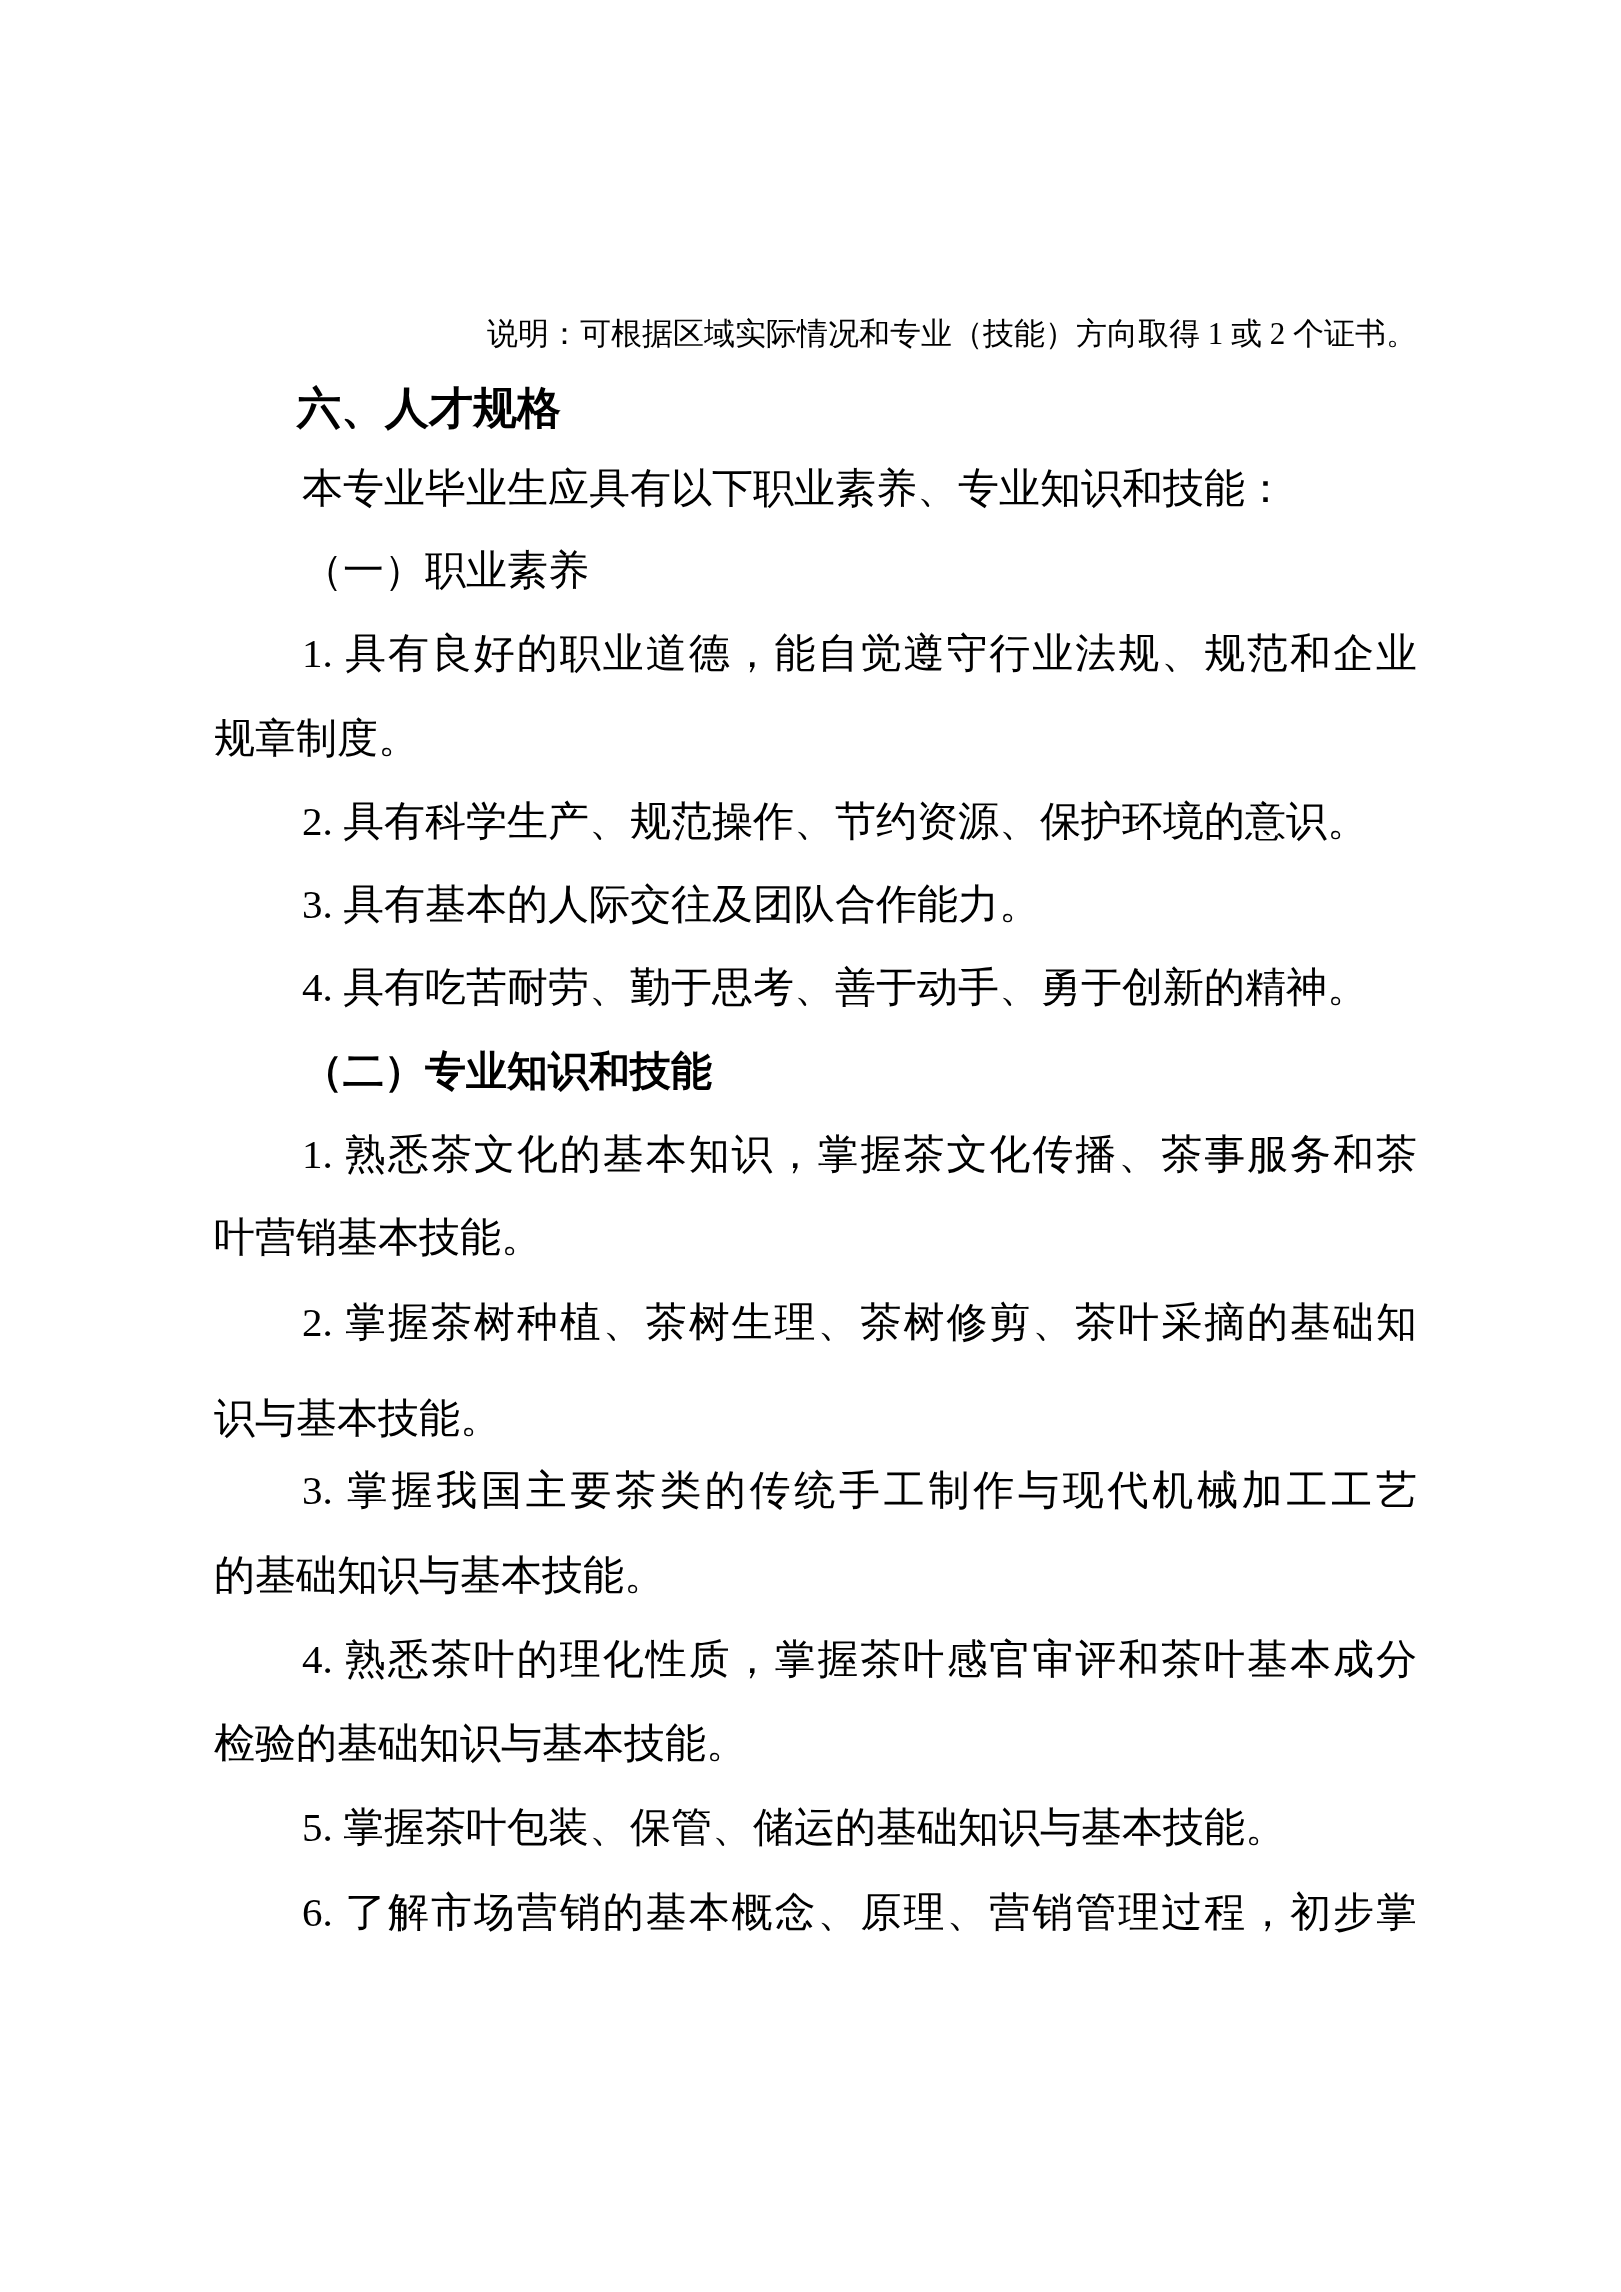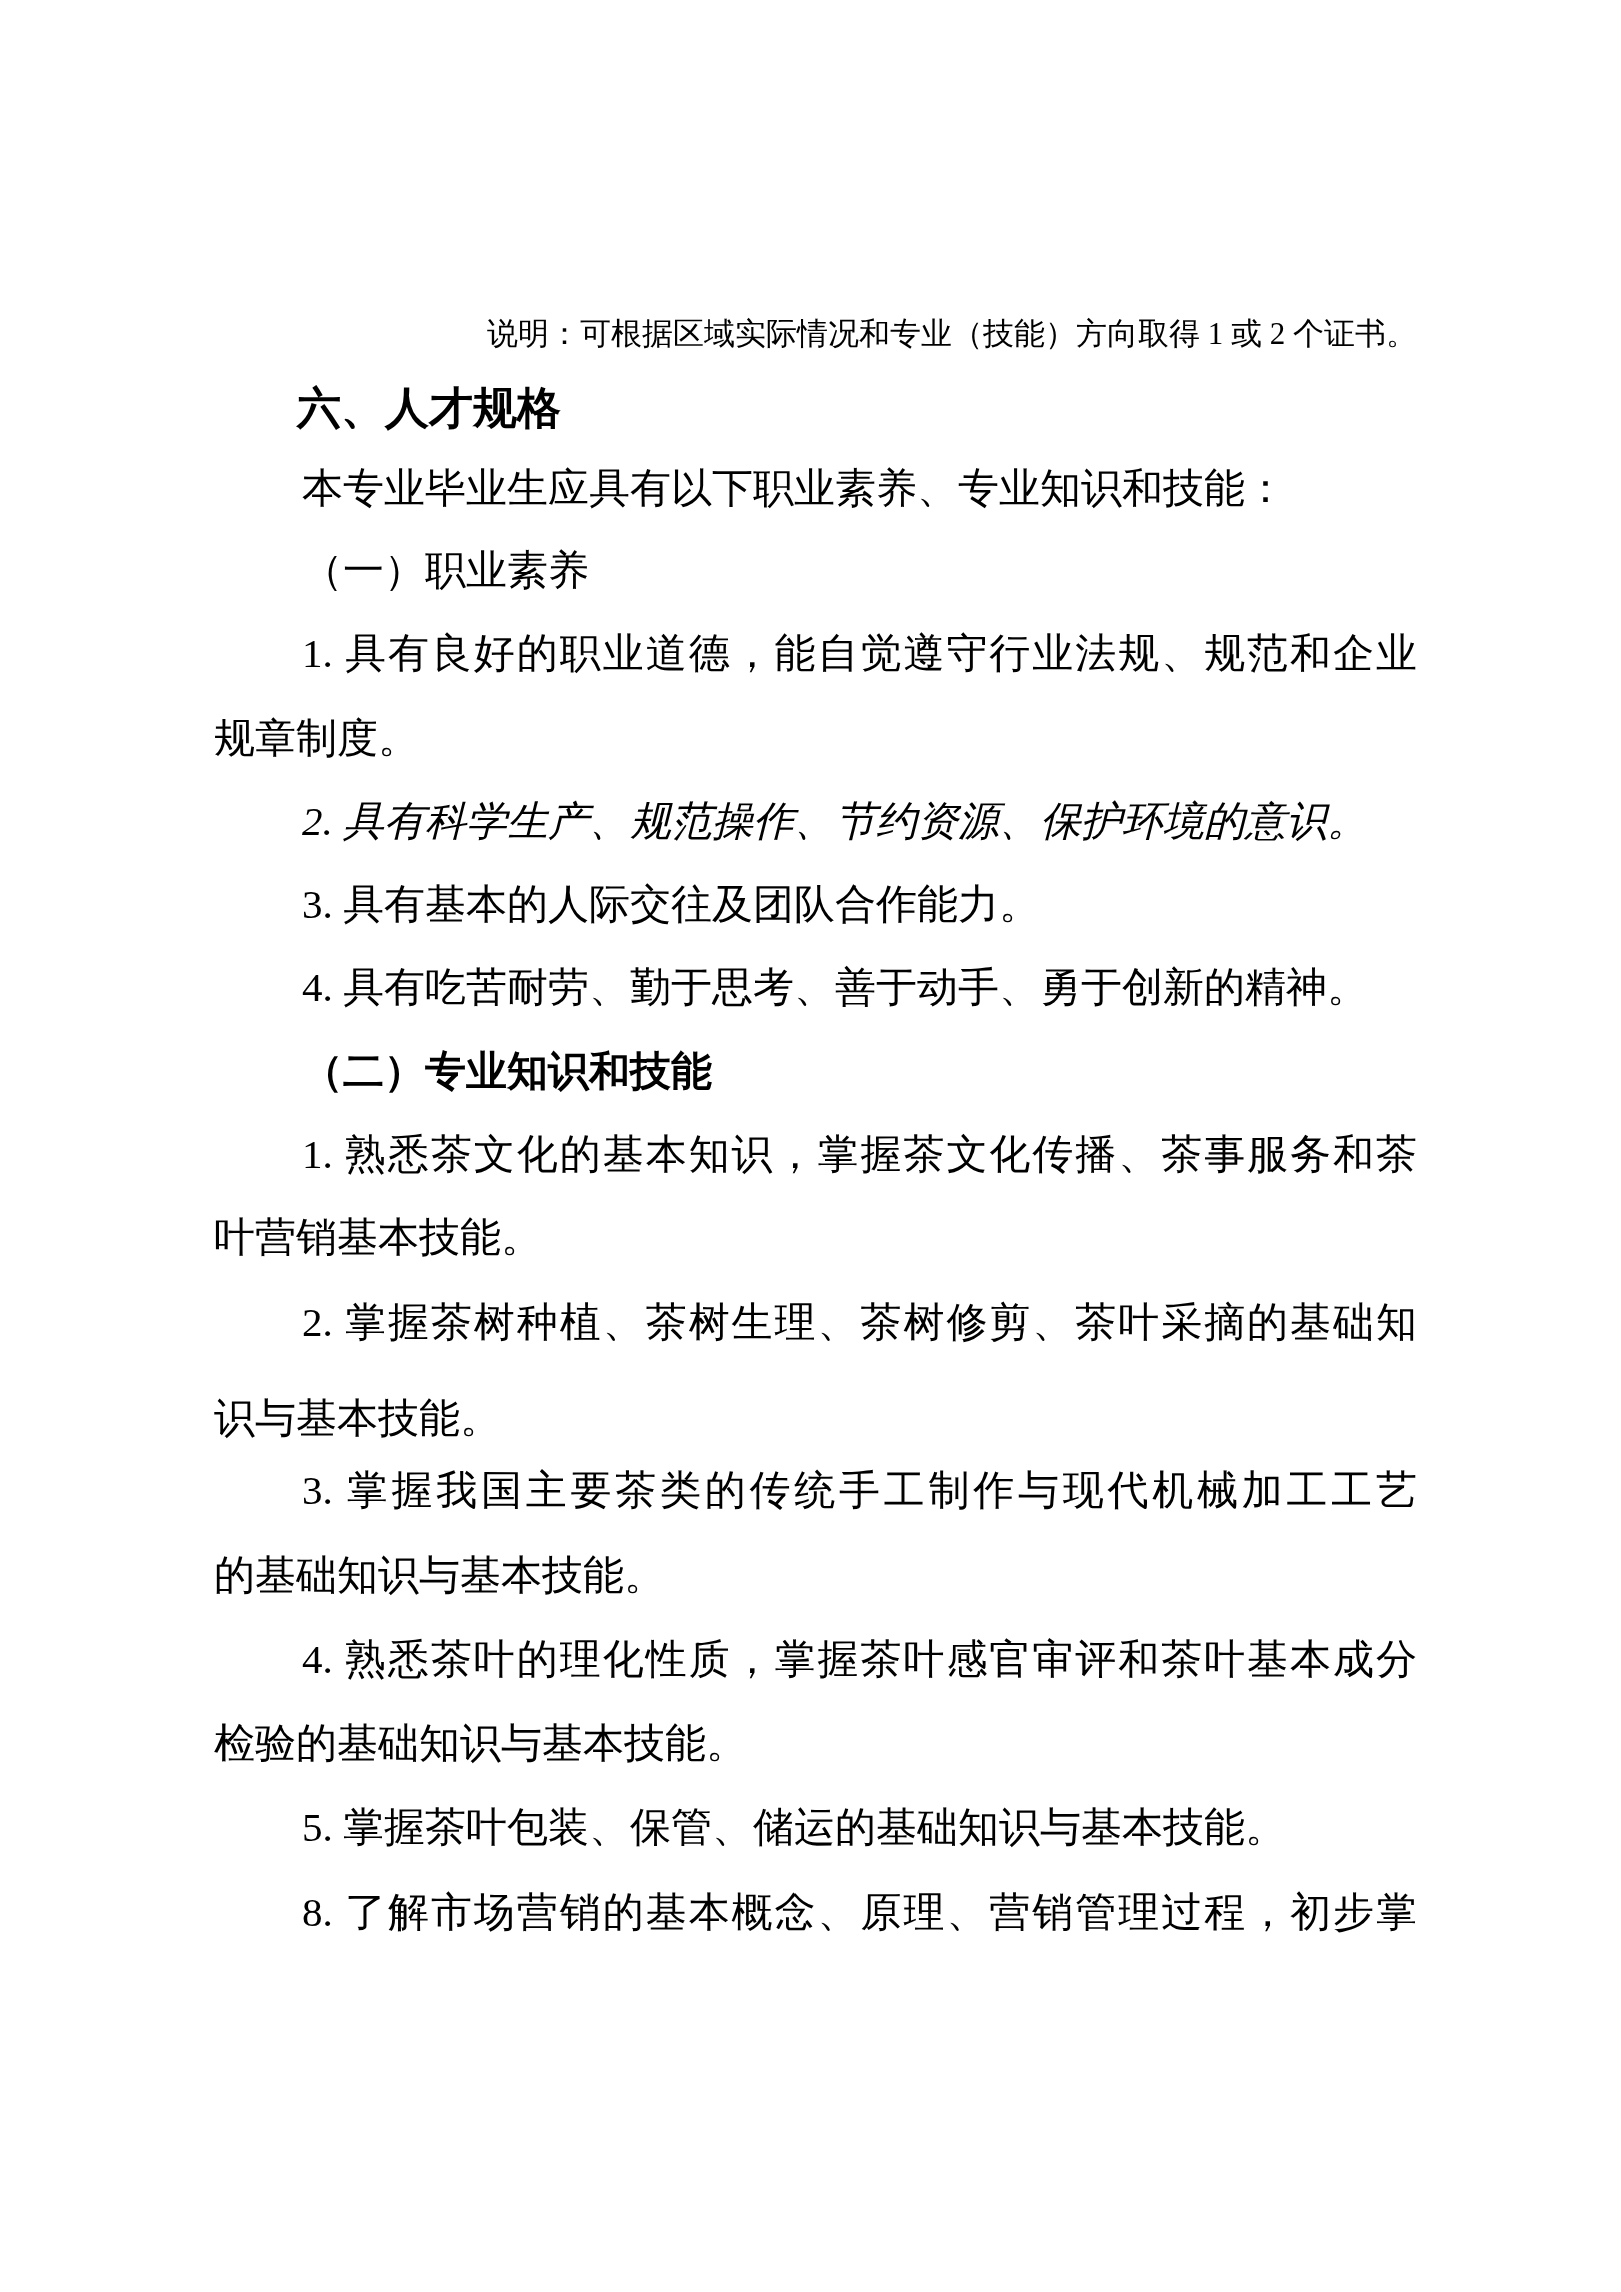--- a/index.html
+++ b/index.html
@@ -50,21 +50,21 @@
     font-size: 44px;
     text-indent: 83px;
   }
   
   .l0  { top: 316px; }
   .l1  { top: 383px; }
   .l2  { top: 465px; }
   .l3  { top: 547px; }
   .l4  { top: 630px; }
   .l5  { top: 715px; }
-  .l6  { top: 798px; font-style: italic; }
+  .l6  { top: 798px; }
   .l7  { top: 881px; }
   .l8  { top: 964px; }
   .l9  { top: 1048px; font-weight: bold; }
   .l10 { top: 1131px; }
   .l11 { top: 1214px; }
   .l12 { top: 1299px; }
   .l13 { top: 1383px; margin-top: 12px; }
   .l14 { top: 1467px; }
   .l15 { top: 1552px; }
   .l16 { top: 1636px; }
@@ -90,17 +90,17 @@
     <div class="line indent l9">（二）专业知识和技能</div>
     <div class="line indent stretch l10">1. 熟悉茶文化的基本知识，掌握茶文化传播、茶事服务和茶</div>
     <div class="line l11">叶营销基本技能。</div>
     <div class="line indent stretch l12">2. 掌握茶树种植、茶树生理、茶树修剪、茶叶采摘的基础知</div>
     <div class="line l13">识与基本技能。</div>
     <div class="line indent stretch l14">3. 掌握我国主要茶类的传统手工制作与现代机械加工工艺</div>
     <div class="line l15">的基础知识与基本技能。</div>
     <div class="line indent stretch l16">4. 熟悉茶叶的理化性质，掌握茶叶感官审评和茶叶基本成分</div>
     <div class="line l17">检验的基础知识与基本技能。</div>
     <div class="line indent l18">5. 掌握茶叶包装、保管、储运的基础知识与基本技能。</div>
-    <div class="line indent stretch l19">8. 了解市场营销的基本概念、原理、营销管理过程，初步掌</div>
+    <div class="line indent stretch l19">6. 了解市场营销的基本概念、原理、营销管理过程，初步掌</div>
 
   </div>
 </div>
 
 
 </body></html>

